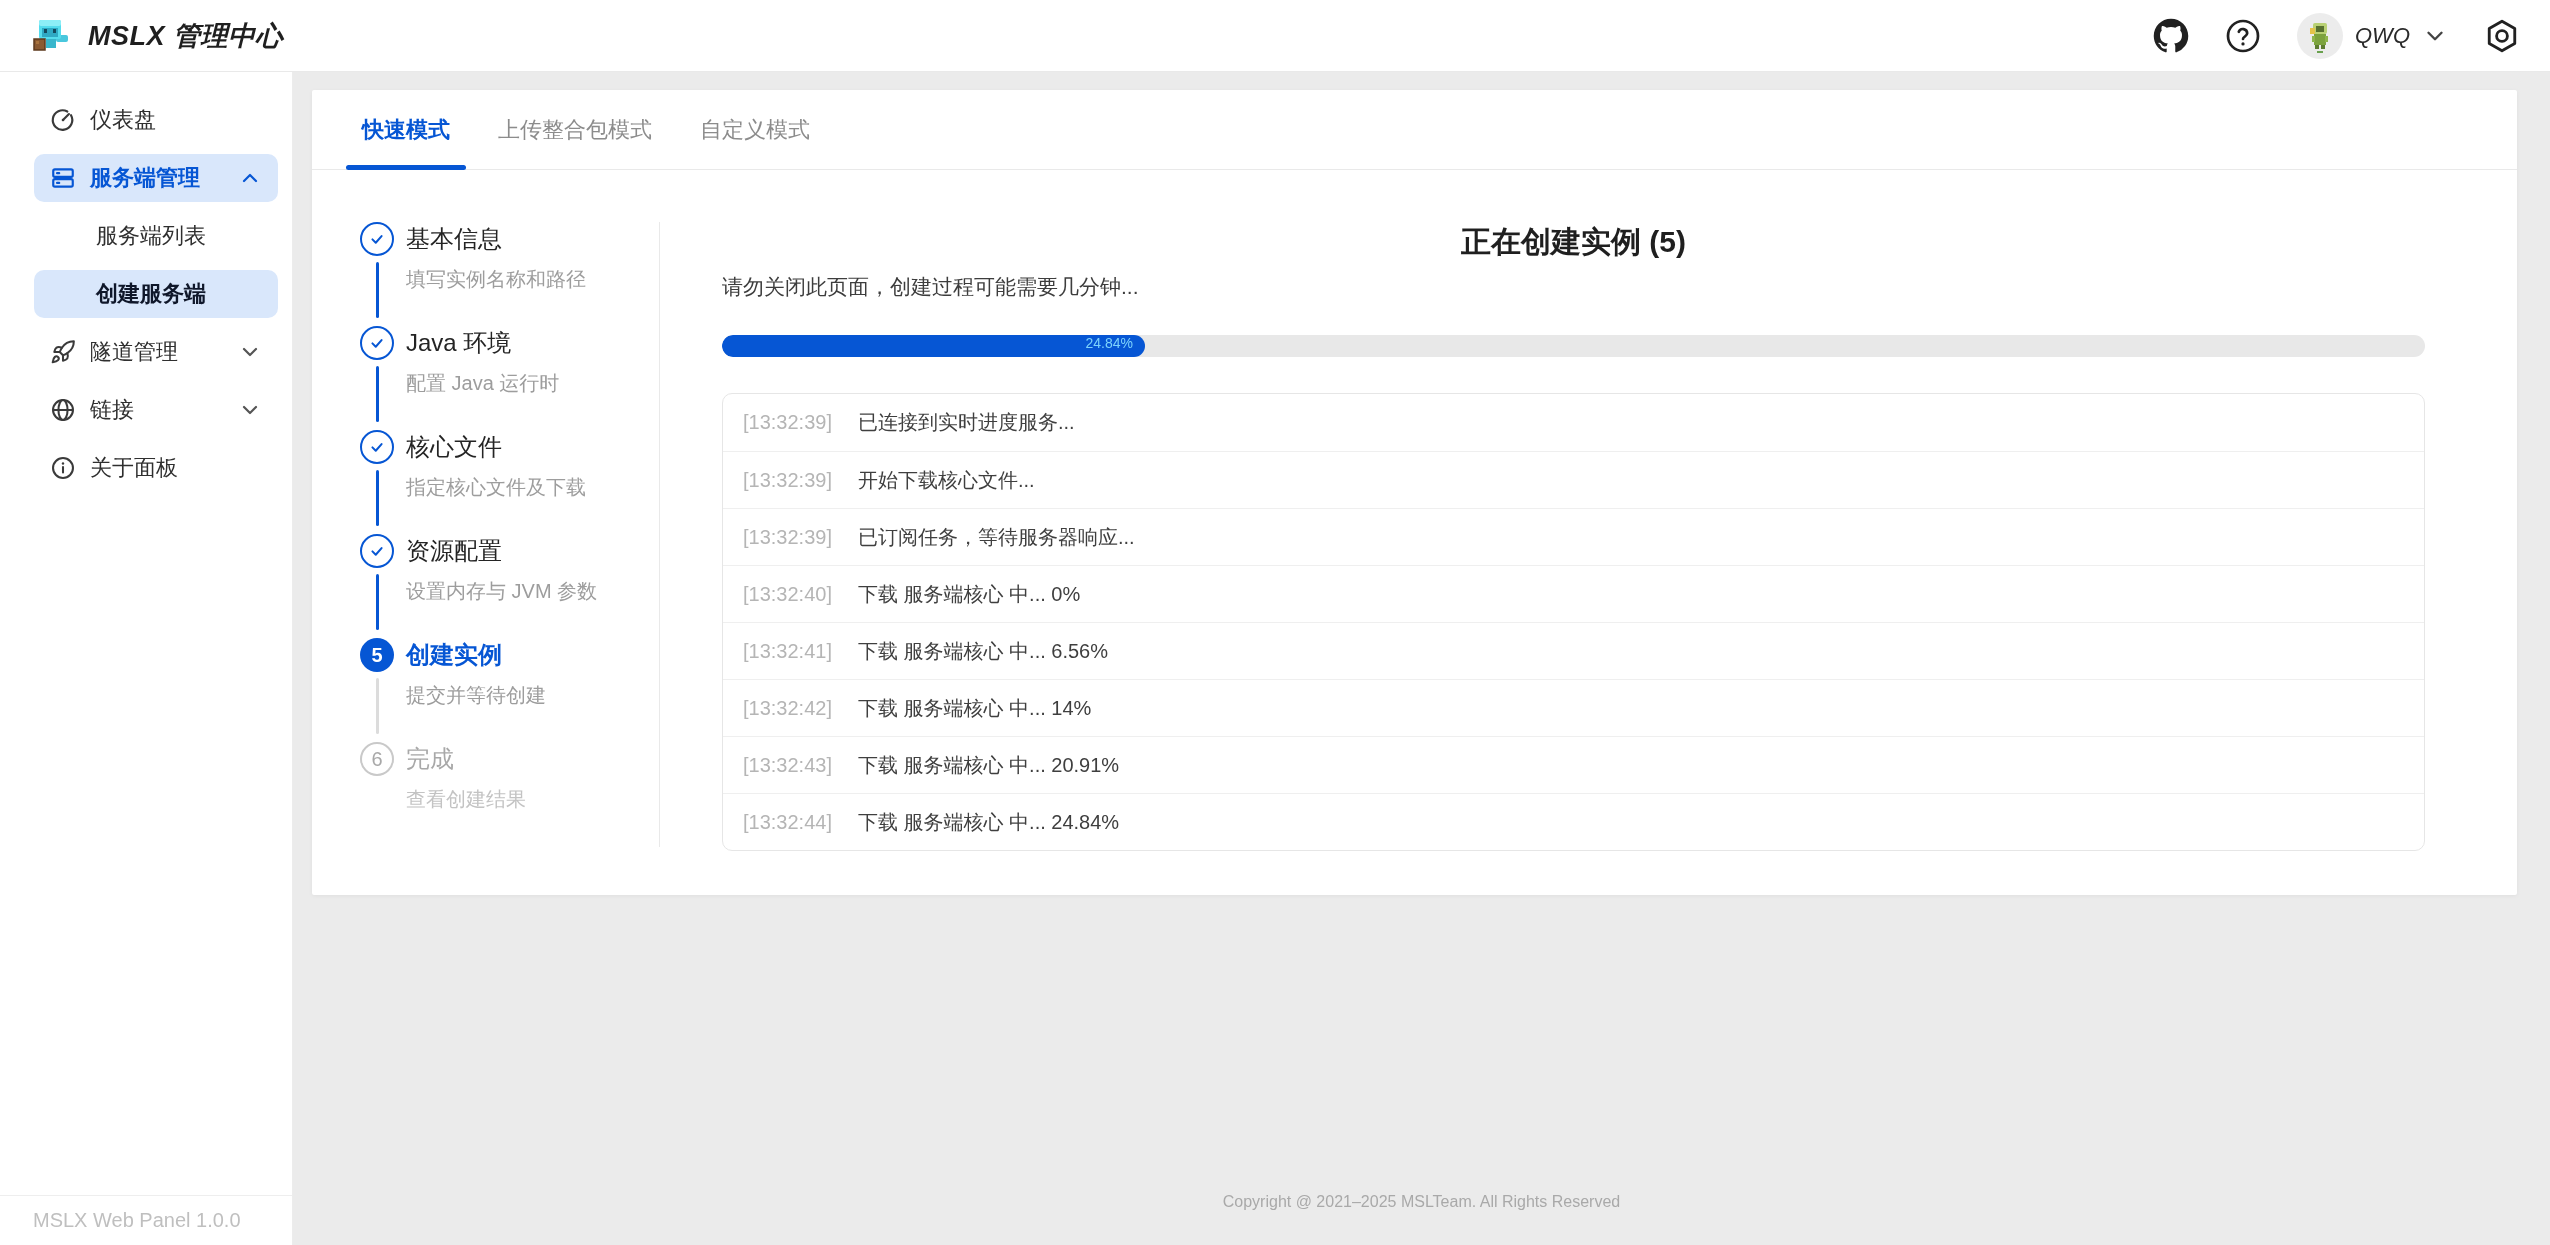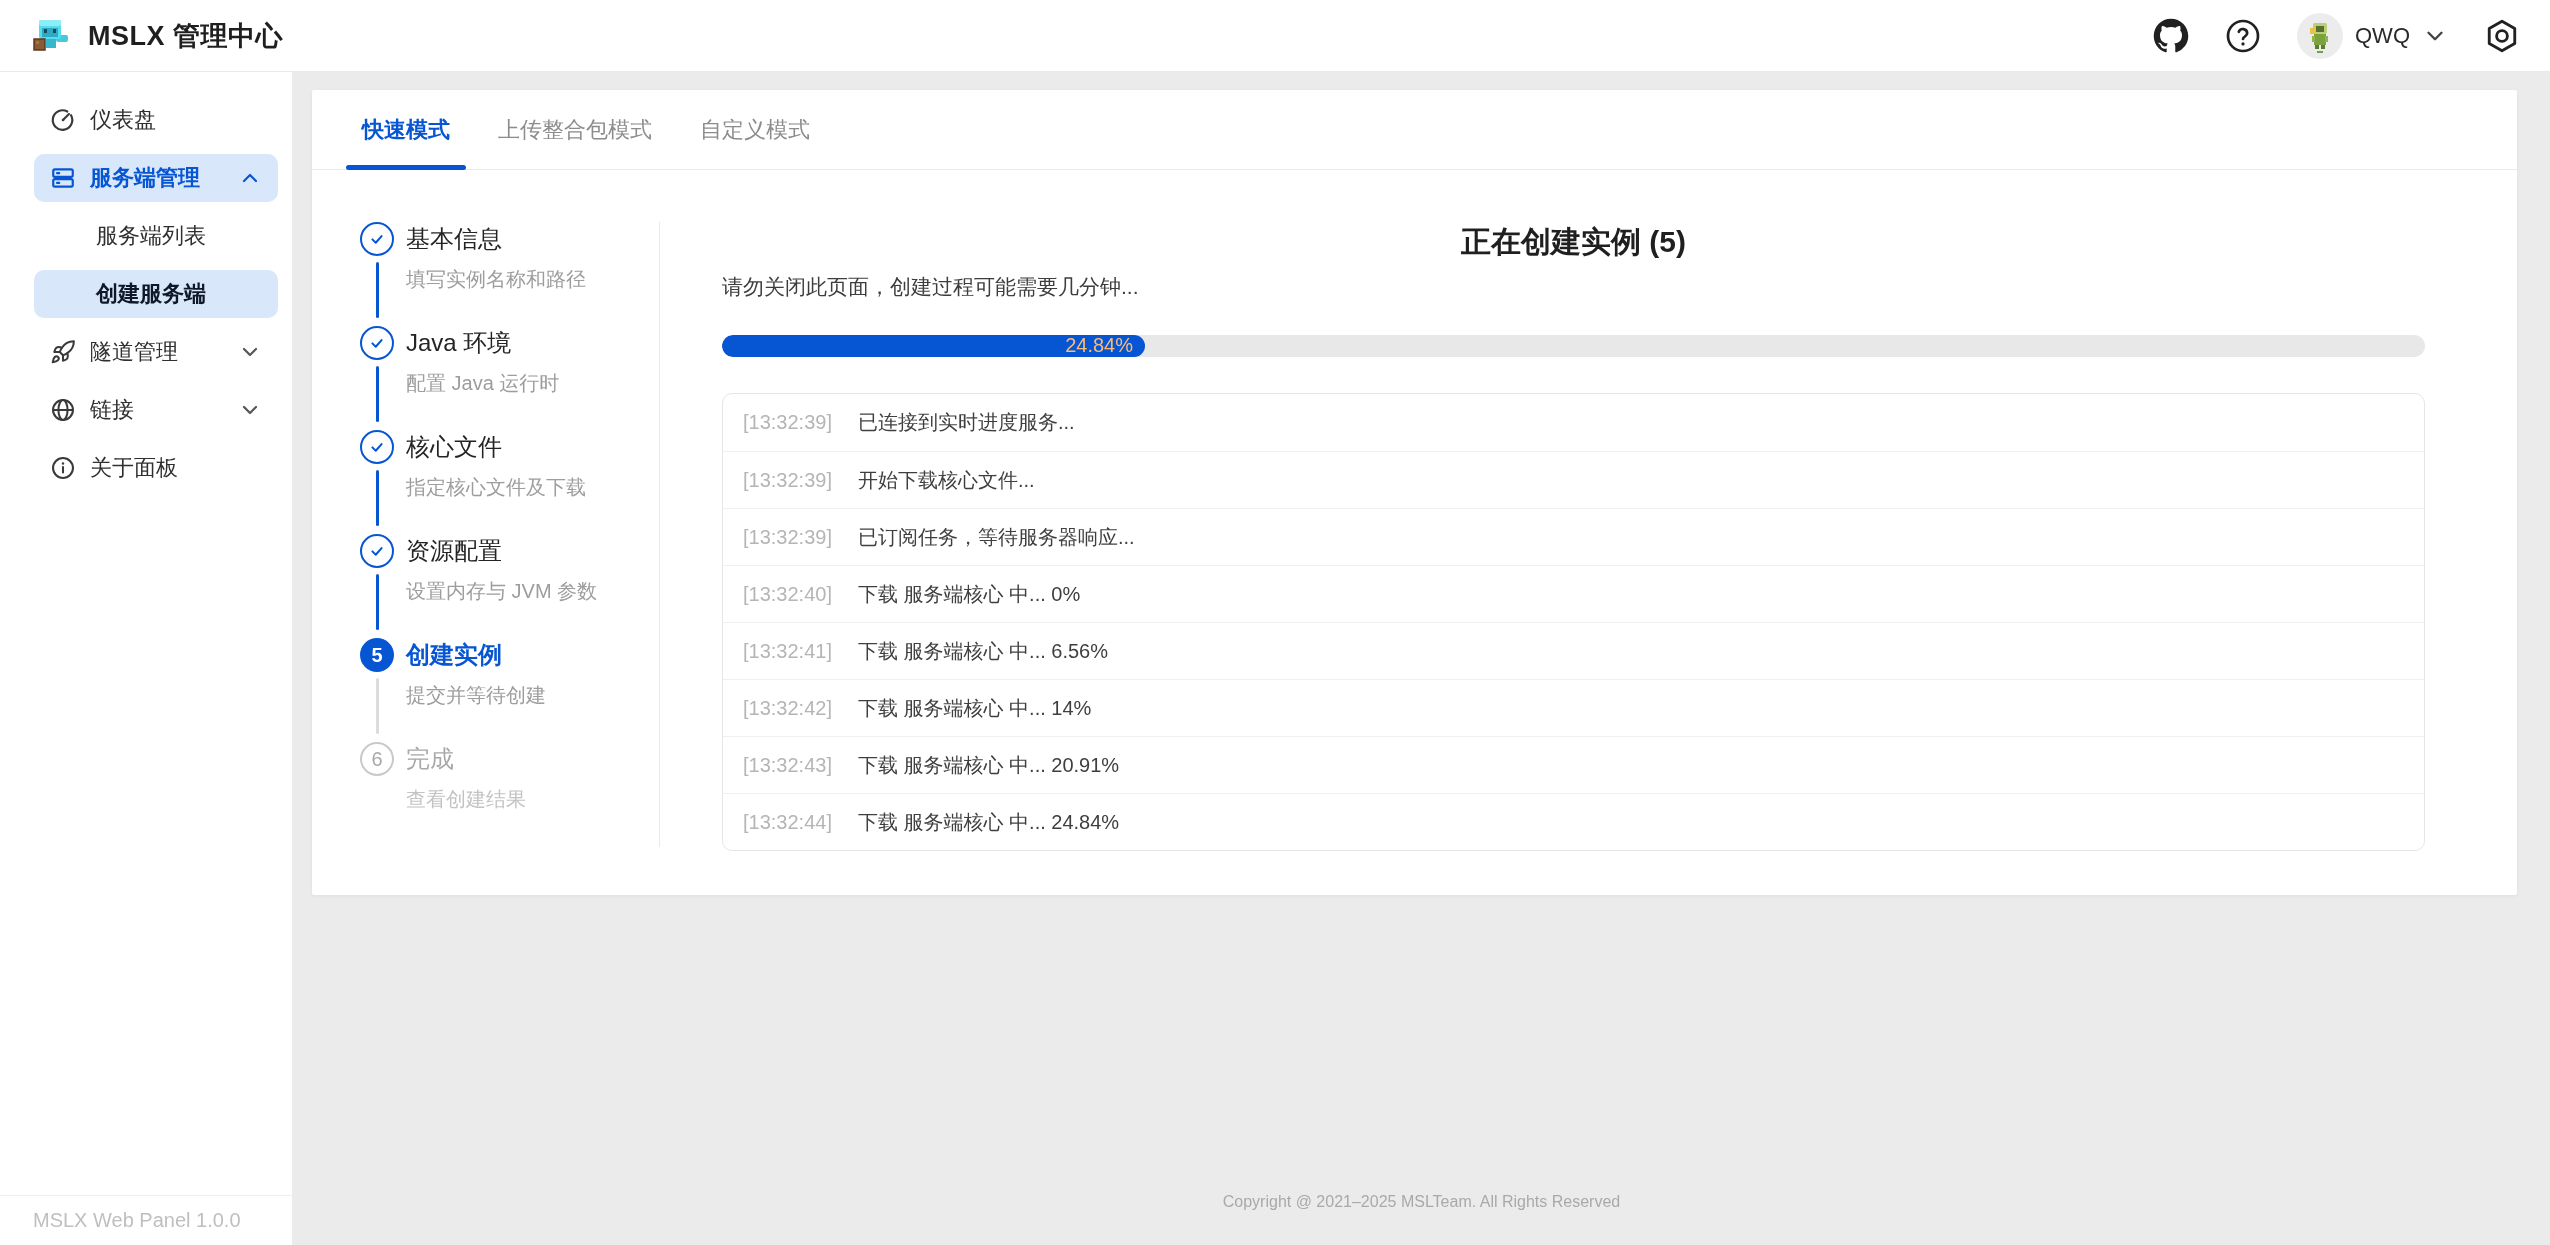--- a/index.html
+++ b/index.html
@@ -7,21 +7,21 @@
   body {
     font-family: "Liberation Sans", "DejaVu Sans", sans-serif;
     background:#ebebeb; color:#1f1f1f; overflow:hidden; position:relative;
   }
   svg { display:block; }
 
   
   .header {
     position:absolute; top:0; left:0; right:0; height:72px; background:#fff;
     border-bottom:1px solid #e9e9e9; display:flex; align-items:center;
-    justify-content:space-between; padding:0 30px; z-index:20;
+    justify-content:space-between; padding:0 30px; z-index:20;font-style:italic;
   }
   .brand { display:flex; align-items:center; gap:16px; cursor:pointer; }
   .brand-title { font-size:27px; font-weight:700; letter-spacing:.5px; }
   .header-right { display:flex; align-items:center; gap:36px; }
   .icon-btn { cursor:pointer; display:flex; align-items:center; justify-content:center; }
   .user { display:flex; align-items:center; gap:12px; cursor:pointer; }
   .avatar { width:46px; height:46px; border-radius:50%; background:#ececec; overflow:hidden;
             display:flex; align-items:center; justify-content:center; }
   .user-name { font-size:22px; color:#2a2a2a; }
 
@@ -88,22 +88,22 @@
   .step.pending .step-title { color:#a8a8a8; }
   .step-desc { margin-top:10px; font-size:20px; color:#9d9d9d; }
   .step.pending .step-desc { color:#c3c3c3; }
 
   
   .pane { flex:1; padding:0 92px 0 62px; }
   .pane-title { text-align:center; font-size:30px; font-weight:700; color:#1f1f1f; }
   .pane-sub { text-align:left; font-size:21px; color:#3d3d3d; margin-top:10px; }
   .progress { margin-top:34px; height:22px; background:#e8e8e8; border-radius:11px; overflow:hidden; }
   .progress-fill {
-    height:100%; background:#0656d4; border-radius:11px; display:flex; align-items:flex-end;
-    justify-content:flex-end; padding-right:12px; color:#fdba74; font-size:20px; min-width:70px;
+    height:100%; background:#0656d4; border-radius:11px; display:flex; align-items:flex-start;
+    justify-content:flex-end; padding-right:12px; color:#7dd3fc; font-size:14px; min-width:70px;
   }
   .logbox { margin-top:36px; border:1px solid #e6e6e6; border-radius:10px; overflow:hidden; background:#fff; }
   .logrow { height:57px; display:flex; align-items:center; padding:0 20px; font-size:20px; }
   .logrow + .logrow { border-top:1px solid #efefef; }
   .log-time { color:#b5b5b5; margin-right:26px; flex:none; }
   .log-msg { color:#3f3f3f; }
 
   .copyright { text-align:center; margin-top:298px; font-size:16px; color:#a9a9a9; }
 </style>
 </head>

